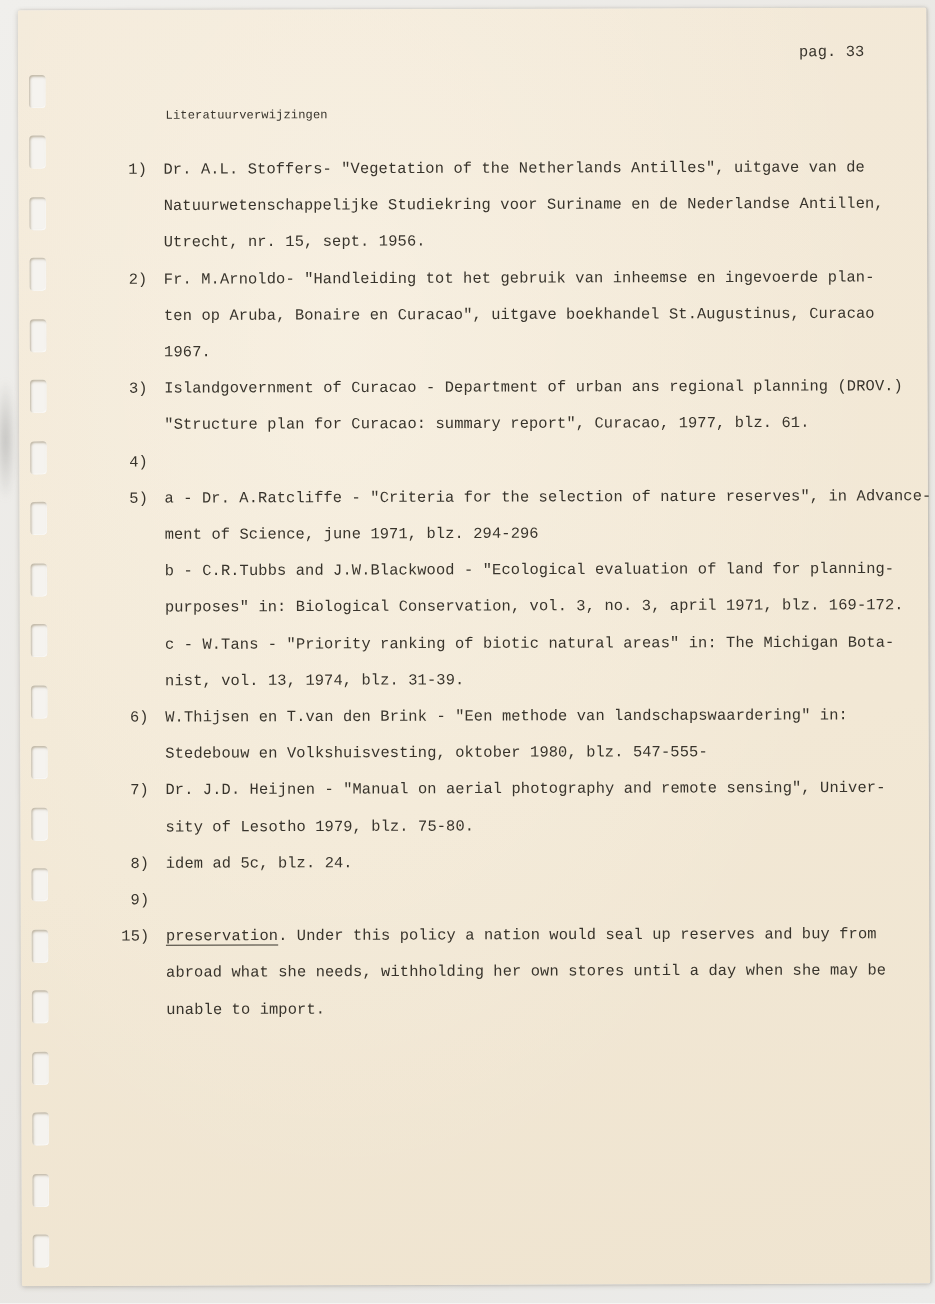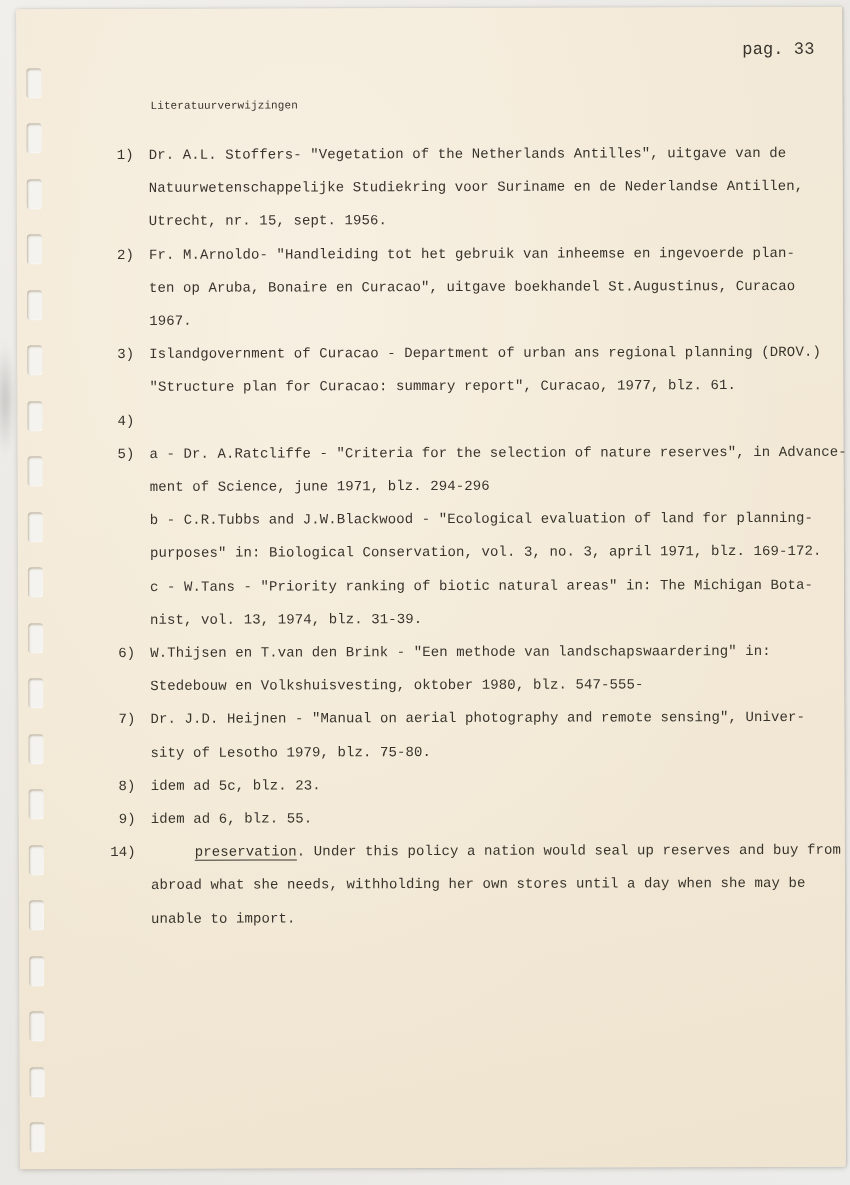--- a/index.html
+++ b/index.html
@@ -41,22 +41,22 @@
     left: 10px;
     width: 15px;
     height: 30px;
     border-radius: 3.5px;
     background: #f5f3ef;
     box-shadow: inset 1px 1.5px 2px rgba(150,135,105,0.55), inset -0.5px -0.5px 1px rgba(255,255,255,0.9);
   }
   .pag {
     position: absolute;
     top: 33px;
-    left: 726px;
-    font-size: 17px;
+    left: 710px;
+    font-size: 14px;
     letter-spacing: 0.1px;
     color: #38342c;
   }
   .heading {
     position: absolute;
     top: 91px;
     left: 134px;
     margin: 0;
     font-size: 11px;
     font-weight: normal;
@@ -87,21 +87,20 @@
     min-width: 0;
   }
   .line {
     line-height: 33.2px;
     white-space: pre;
   }
   .u {
     text-decoration: underline;
     text-underline-offset: 3.5px;
     text-decoration-thickness: 1.3px;
-    margin-left: 44px;
   }
 </style>
 </head>
 <body>
 
 <div class="scan-smudge"></div>
 
 <div class="page">
 
   <div>
@@ -187,33 +186,30 @@
       <span class="ref-num">7)</span>
       <div class="ref-body">
         <div class="line">Dr. J.D. Heijnen - "Manual on aerial photography and remote sensing", Univer-</div>
         <div class="line">sity of Lesotho 1979, blz. 75-80.</div>
       </div>
     </div>
 
     <div class="ref">
       <span class="ref-num">8)</span>
       <div class="ref-body">
-        <div class="line">idem ad 5c, blz. 23.</div>
+        <div class="line">idem ad 5c, blz. 24.</div>
       </div>
     </div>
 
     <div class="ref">
       <span class="ref-num">9)</span>
-      <div class="ref-body">
-        <div class="line">idem ad 6, blz. 55.</div>
-      </div>
-    </div>
-
-    <div class="ref">
-      <span class="ref-num">14)</span>
+    </div>
+
+    <div class="ref">
+      <span class="ref-num">15)</span>
       <div class="ref-body">
         <div class="line"><span class="u">preservation</span><span>. Under this policy a nation would seal up reserves and buy from</span></div>
         <div class="line">abroad what she needs, withholding her own stores until a day when she may be</div>
         <div class="line">unable to import.</div>
       </div>
     </div>
 
   </div>
 </div>
 

